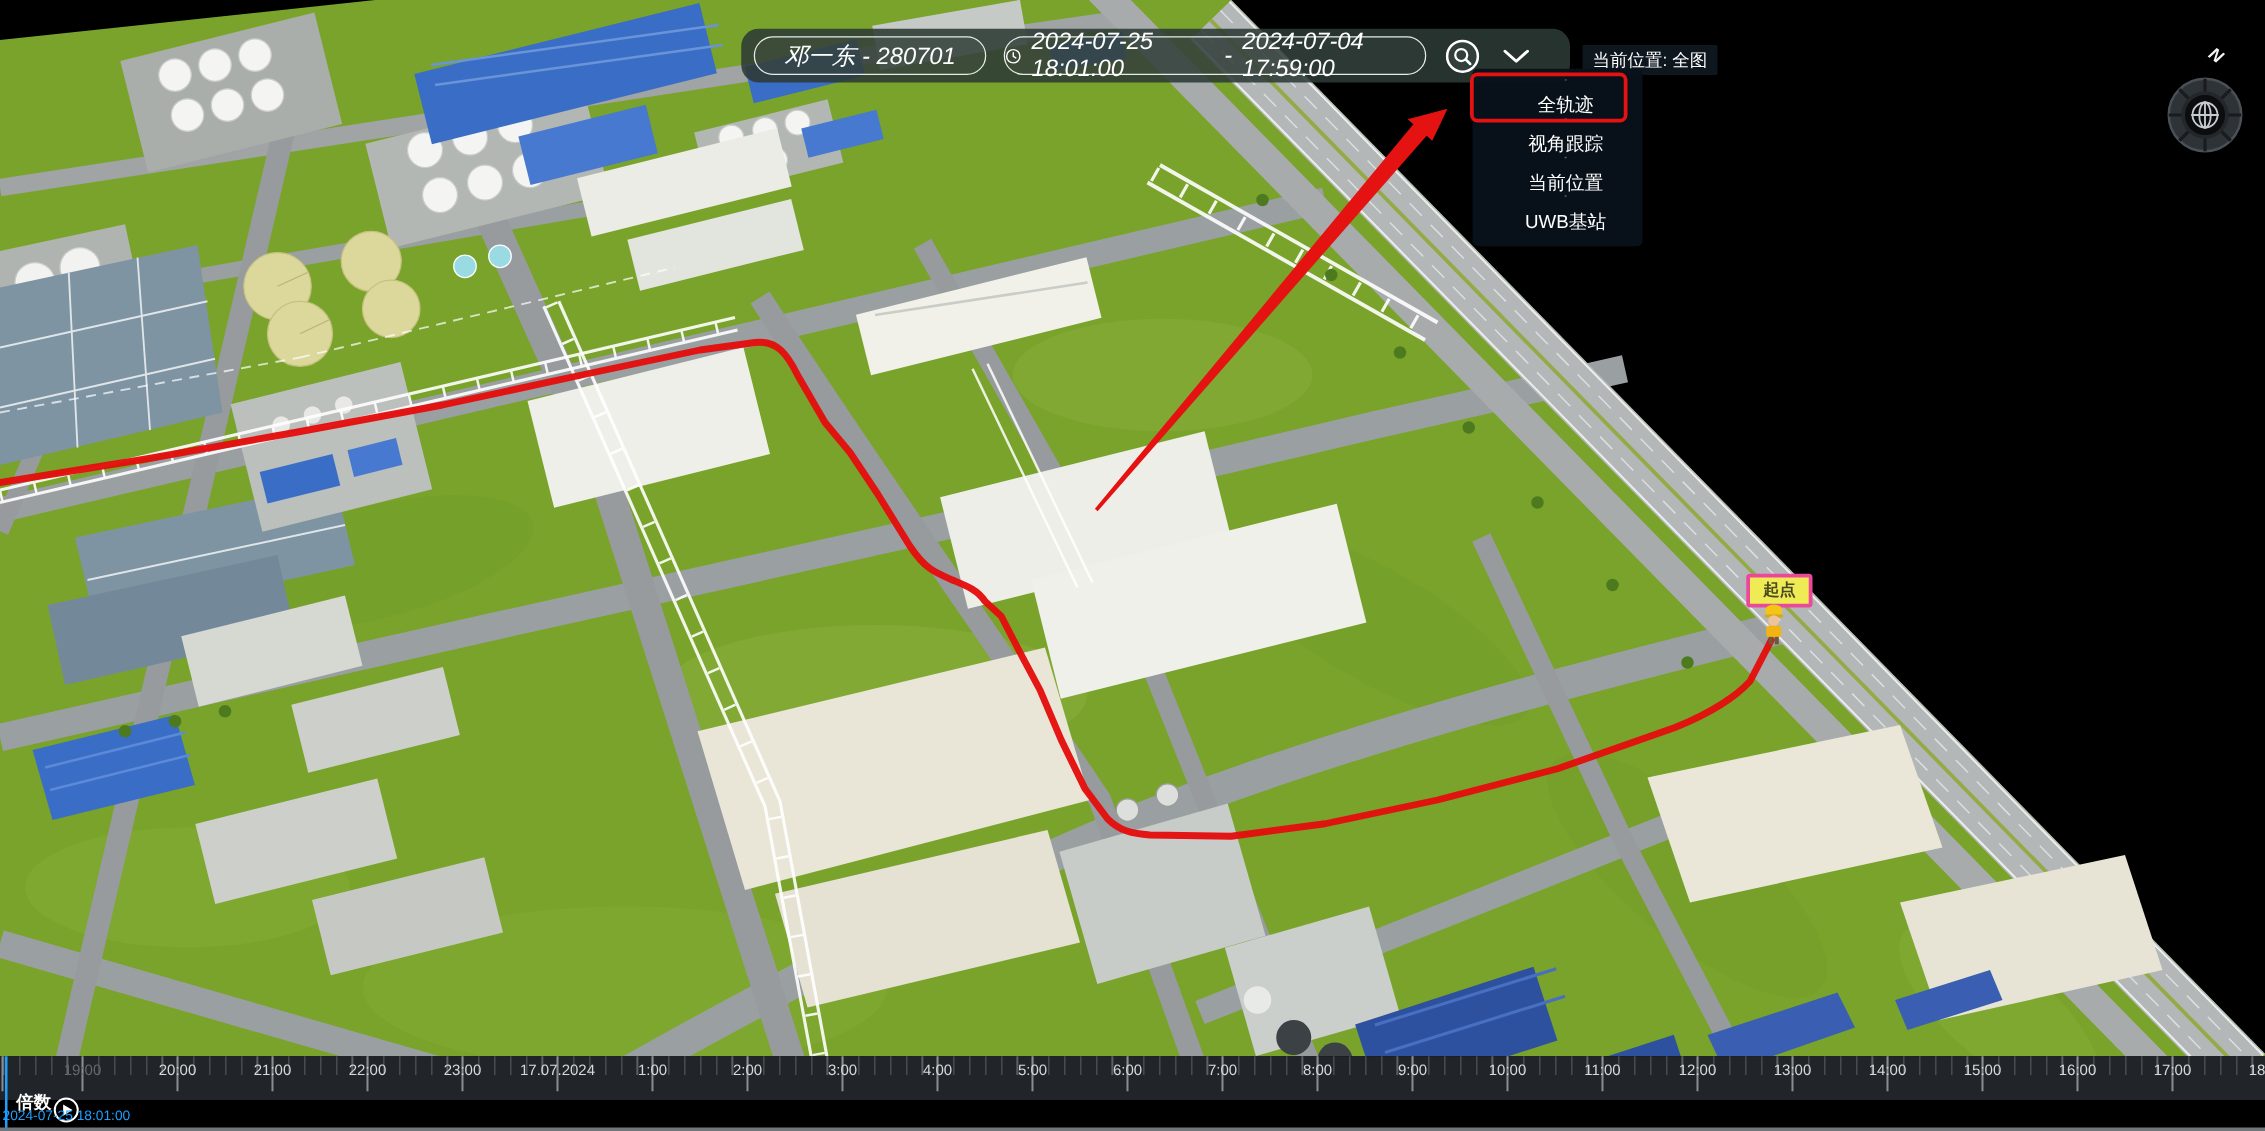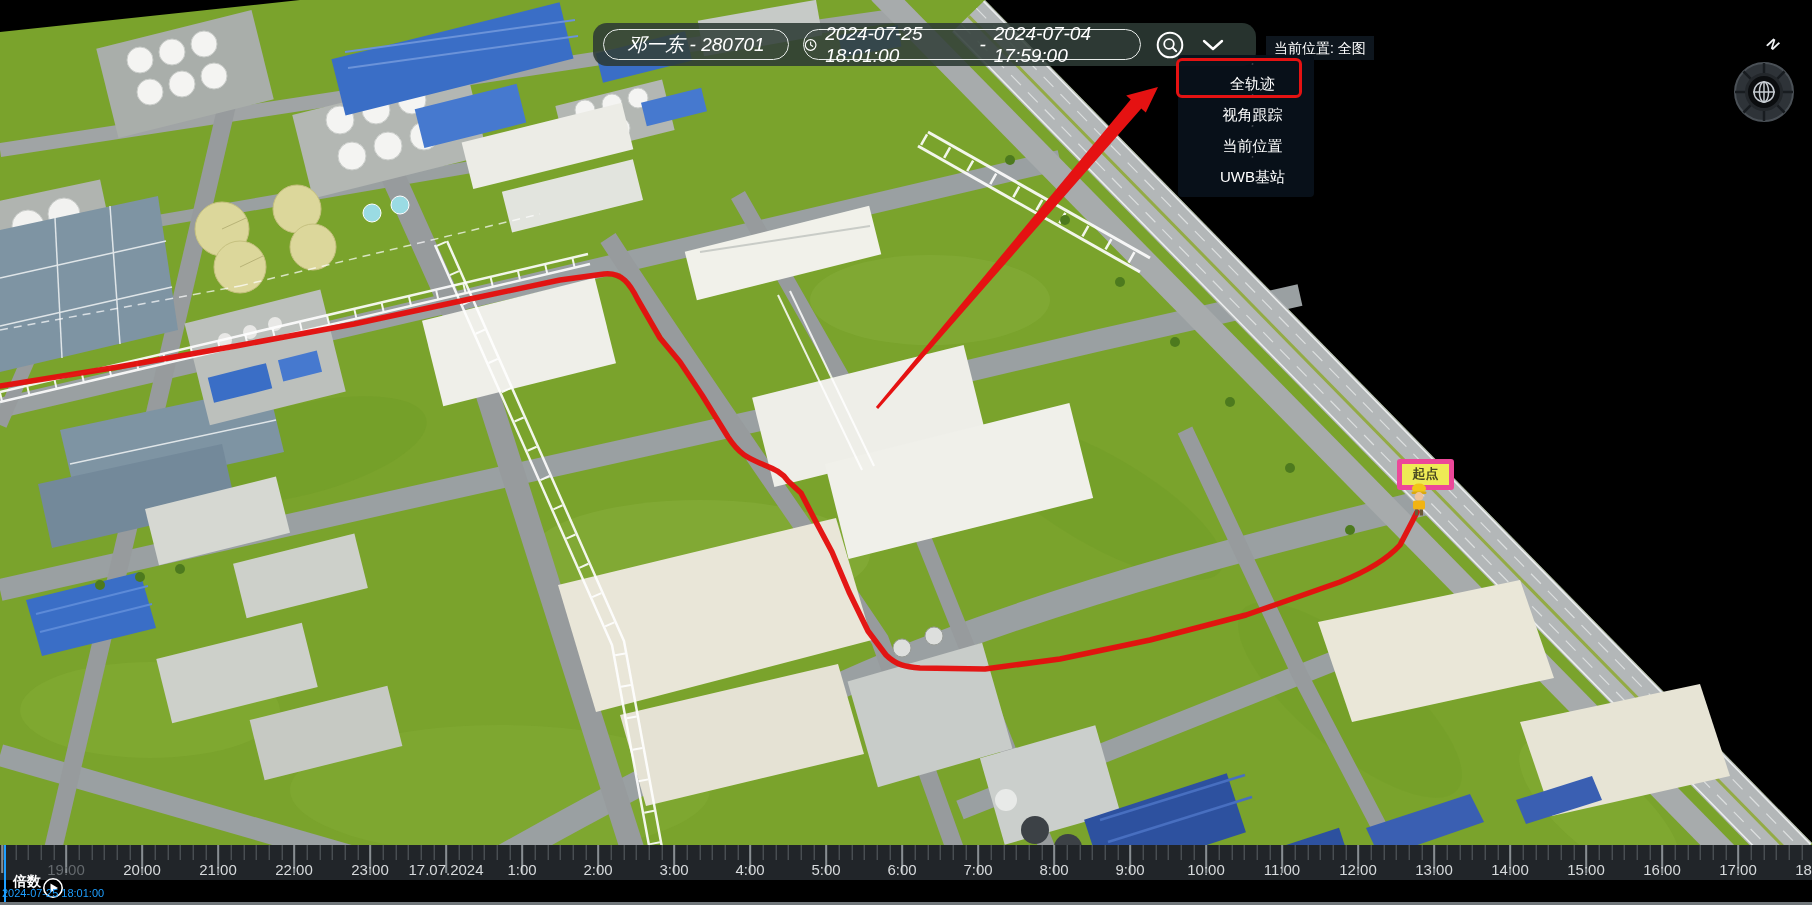--- a/index.html
+++ b/index.html
@@ -22,37 +22,37 @@
             color:#fff;font-size:14px;line-height:22px;z-index:30;white-space:nowrap;}
   
   .dropdown{left:1178px;top:55px;width:136px;background:rgba(9,17,27,.93);
             border-radius:4px;padding:8px 0 10px 0;z-index:31;}
   .dd-item{height:31px;display:flex;align-items:center;gap:10px;padding-left:13px;
            color:#fff;font-size:15px;cursor:pointer;flex-direction:column;}
   .redbox{left:1176px;top:58px;width:120px;height:34px;border:3px solid #e51212;
           border-radius:6px;z-index:33;pointer-events:none;}
   
   .startlabel{left:1397px;top:459px;width:47px;height:21px;background:#eeeb55;
-              border:5px solid #ec4899;border-radius:3px;color:#4a4a22;font-weight:bold;
+              border:3px solid #ec4899;border-radius:3px;color:#4a4a22;font-weight:bold;
               font-size:13px;text-align:center;line-height:20px;z-index:20;}
   .worker{left:1406px;top:482px;z-index:20;}
   
   .compass{left:1724px;top:40px;z-index:25;cursor:pointer;}
   .north{left:1768px;top:36px;color:#f2f4f6;font-size:14px;font-weight:bold;
          font-style:italic;transform:rotate(36deg);z-index:26;}
   
   .timeline{left:0;top:845px;width:1812px;height:60px;background:#000;z-index:40;}
   .ruler{position:absolute;left:0;top:0;width:1812px;height:35px;background:#212529;cursor:pointer;}
   .ticks-minor{position:absolute;left:0;top:0;width:100%;height:15px;
     background:repeating-linear-gradient(to right,#5a6064 0 1px,transparent 1px 12.667px);
     background-position:2.7px 0;}
   .ticks-major{position:absolute;left:0;top:0;width:100%;height:28px;
     background:repeating-linear-gradient(to right,#878d91 0 1.6px,transparent 1.6px 76px);
     background-position:65.2px 0;}
-  .tl{position:absolute;top:16px;transform:translateX(-50%);color:#d7dadc;font-size:15px;white-space:nowrap;}
+  .tl{position:absolute;top:4px;transform:translateX(-50%);color:#d7dadc;font-size:12px;white-space:nowrap;}
   .tl.dim{color:#64696d;}
   .playhead{position:absolute;left:4px;top:0;width:2px;height:60px;background:#1e9fff;}
   .speed{position:absolute;left:13px;top:28px;color:#fff;font-size:14px;font-weight:bold;}
   .playbtn{position:absolute;left:42px;top:32px;cursor:pointer;}
   .curtime{position:absolute;left:2px;top:42px;color:#1e9fff;font-size:11px;white-space:nowrap;}
   .bottomstrip{position:absolute;left:0;bottom:0;width:100%;height:3px;background:#70767a;}
 </style>
 </head>
 <body>
 

